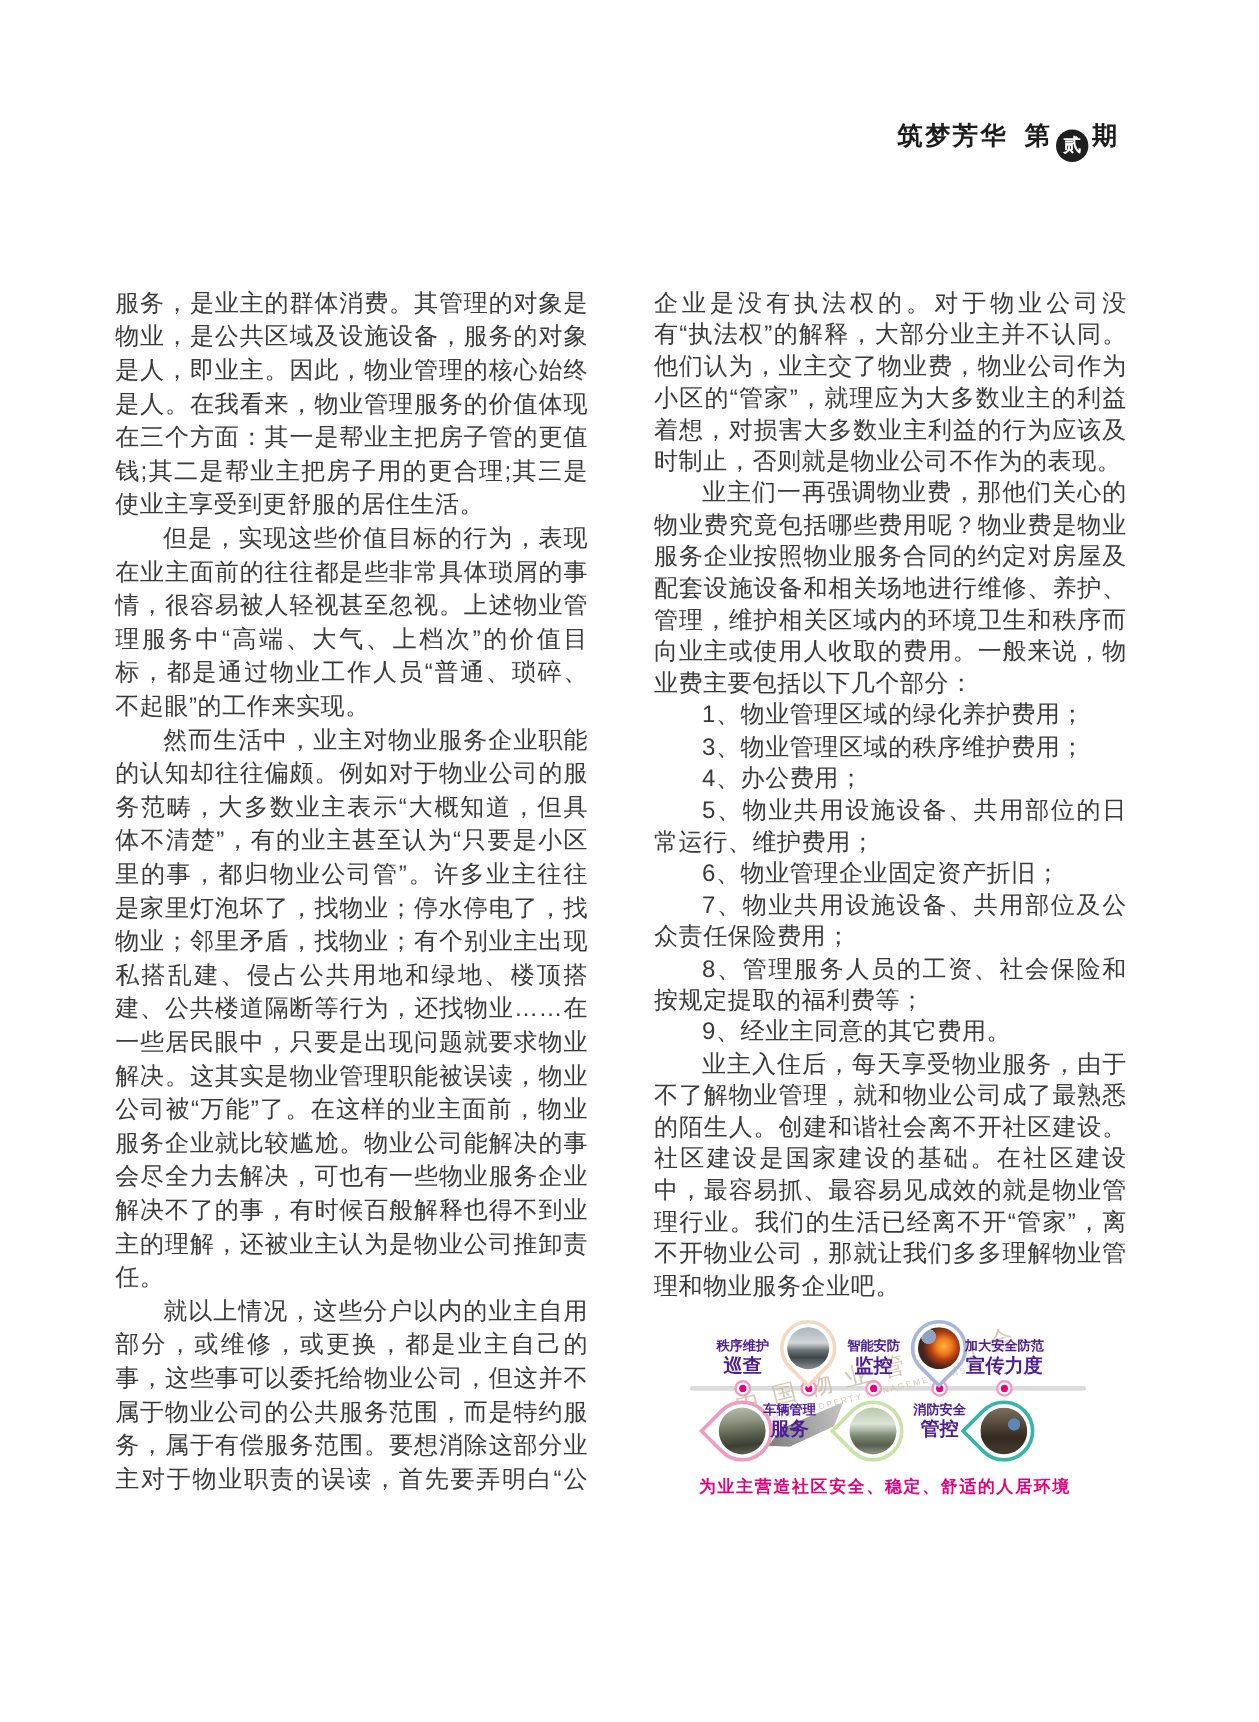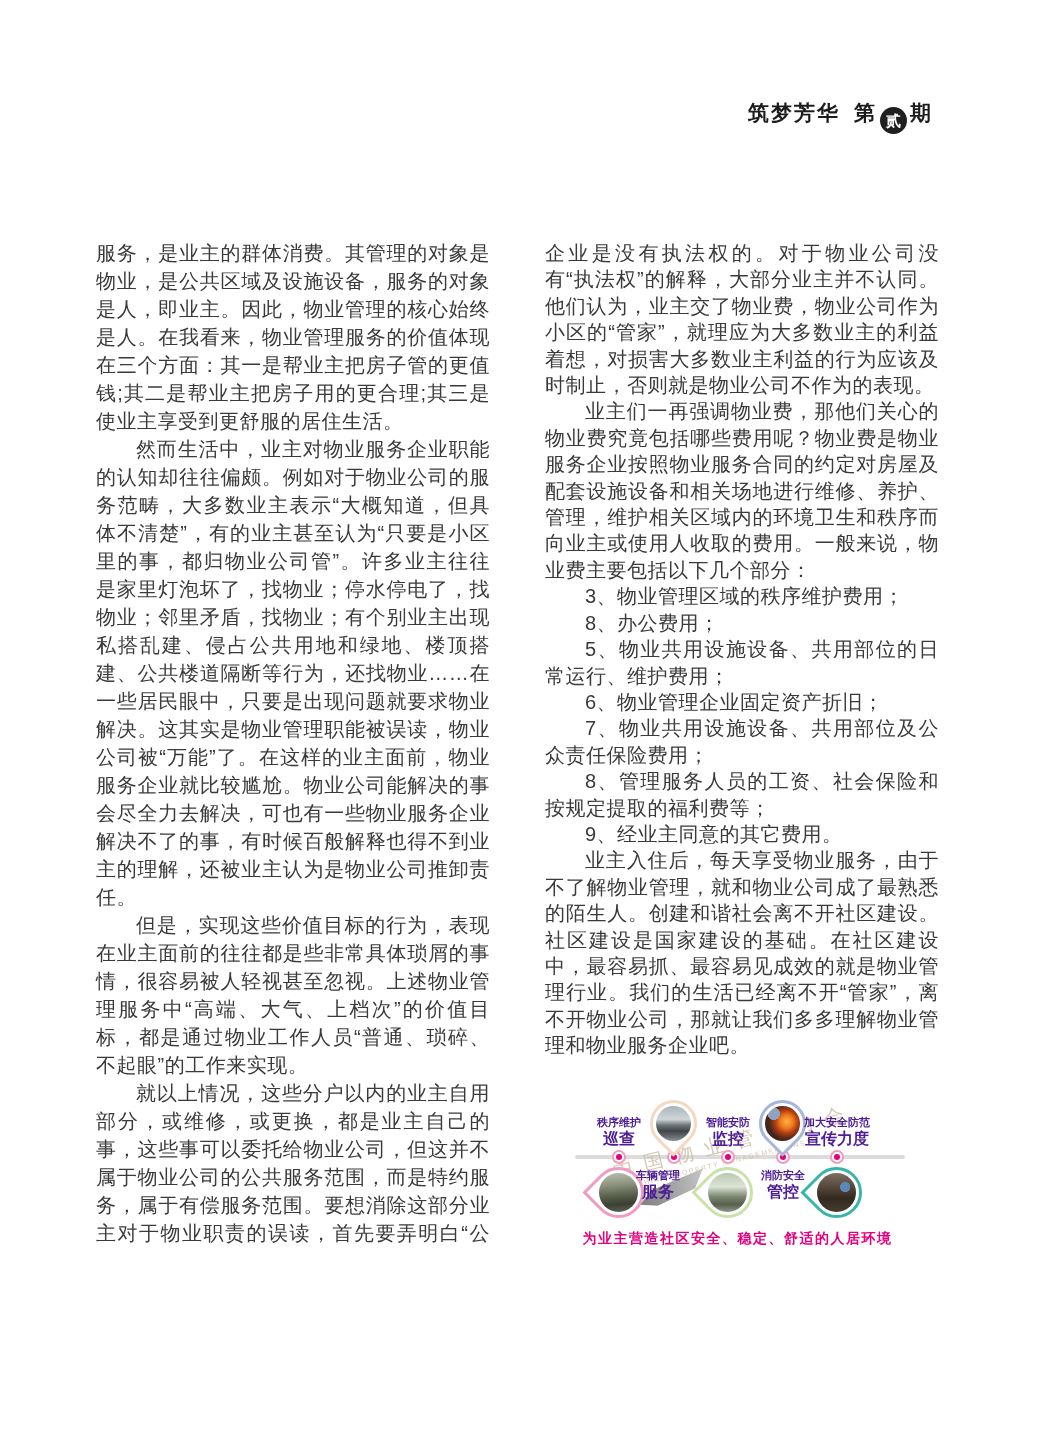--- a/index.html
+++ b/index.html
@@ -103,31 +103,32 @@
 <body>
 
 <div class="page">
 
   <div class="hdr">
     <span class="mag-title">筑梦芳华</span><span>第</span><span class="issue-seal">贰</span><span>期</span>
   </div>
 
   <div class="column col-left">
     <p class="no-indent">服务，是业主的群体消费。其管理的对象是物业，是公共区域及设施设备，服务的对象是人，即业主。因此，物业管理的核心始终是人。在我看来，物业管理服务的价值体现在三个方面：其一是帮业主把房子管的更值钱;其二是帮业主把房子用的更合理;其三是使业主享受到更舒服的居住生活。</p>
+    <p>但是，实现这些价值目标的行为，表现在业主面前的往往都是些非常具体琐屑的事情，很容易被人轻视甚至忽视。上述物业管理服务中“高端、大气、上档次”的价值目标，都是通过物业工作人员“普通、琐碎、不起眼”的工作来实现。</p>
     <p>然而生活中，业主对物业服务企业职能的认知却往往偏颇。例如对于物业公司的服务范畴，大多数业主表示“大概知道，但具体不清楚”，有的业主甚至认为“只要是小区里的事，都归物业公司管”。许多业主往往是家里灯泡坏了，找物业；停水停电了，找物业；邻里矛盾，找物业；有个别业主出现私搭乱建、侵占公共用地和绿地、楼顶搭建、公共楼道隔断等行为，还找物业……在一些居民眼中，只要是出现问题就要求物业解决。这其实是物业管理职能被误读，物业公司被“万能”了。在这样的业主面前，物业服务企业就比较尴尬。物业公司能解决的事会尽全力去解决，可也有一些物业服务企业解决不了的事，有时候百般解释也得不到业主的理解，还被业主认为是物业公司推卸责任。</p>
-    <p>但是，实现这些价值目标的行为，表现在业主面前的往往都是些非常具体琐屑的事情，很容易被人轻视甚至忽视。上述物业管理服务中“高端、大气、上档次”的价值目标，都是通过物业工作人员“普通、琐碎、不起眼”的工作来实现。</p>
     <p>就以上情况，这些分户以内的业主自用部分，或维修，或更换，都是业主自己的事，这些事可以委托给物业公司，但这并不属于物业公司的公共服务范围，而是特约服务，属于有偿服务范围。要想消除这部分业主对于物业职责的误读，首先要弄明白“公共区域”和“增值服务”这两个概念。以换灯泡为例，如果灯泡位于小区广场、楼道等公共区域，这个灯泡的维修就要由物业公司全权处理。但如果灯泡位于居民家里，小区居民请物业人员帮忙更换，就属于特约服务，物业就应当收取相应的服务费用。</p>
     <p>这两个概念、占用公共部位等现象，物业服务</p>
   </div>
 
   <div class="column col-right">
     <p class="no-indent">企业是没有执法权的。对于物业公司没有“执法权”的解释，大部分业主并不认同。他们认为，业主交了物业费，物业公司作为小区的“管家”，就理应为大多数业主的利益着想，对损害大多数业主利益的行为应该及时制止，否则就是物业公司不作为的表现。</p>
     <p>业主们一再强调物业费，那他们关心的物业费究竟包括哪些费用呢？物业费是物业服务企业按照物业服务合同的约定对房屋及配套设施设备和相关场地进行维修、养护、管理，维护相关区域内的环境卫生和秩序而向业主或使用人收取的费用。一般来说，物业费主要包括以下几个部分：</p>
+    <p>1、物业管理区域的绿化养护费用；</p>
     <p>3、物业管理区域的秩序维护费用；</p>
-    <p>8、办公费用；</p>
+    <p>4、办公费用；</p>
     <p>5、物业共用设施设备、共用部位的日常运行、维护费用；</p>
     <p>6、物业管理企业固定资产折旧；</p>
     <p>7、物业共用设施设备、共用部位及公众责任保险费用；</p>
     <p>8、管理服务人员的工资、社会保险和按规定提取的福利费等；</p>
     <p>9、经业主同意的其它费用。</p>
     <p>业主入住后，每天享受物业服务，由于不了解物业管理，就和物业公司成了最熟悉的陌生人。创建和谐社会离不开社区建设。社区建设是国家建设的基础。在社区建设中，最容易抓、最容易见成效的就是物业管理行业。我们的生活已经离不开“管家”，离不开物业公司，那就让我们多多理解物业管理和物业服务企业吧。</p>
   </div>
 
   <div class="infographic">
 

